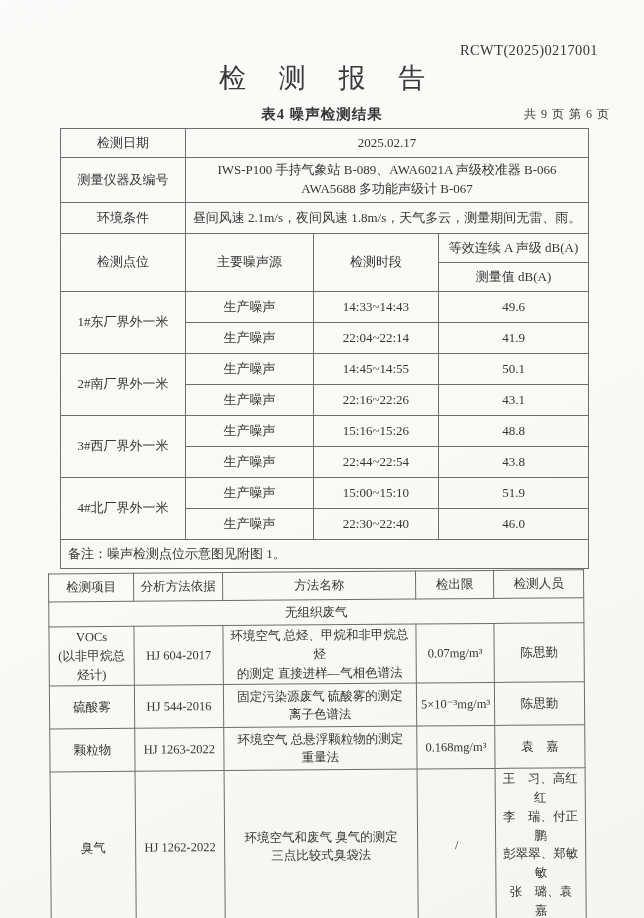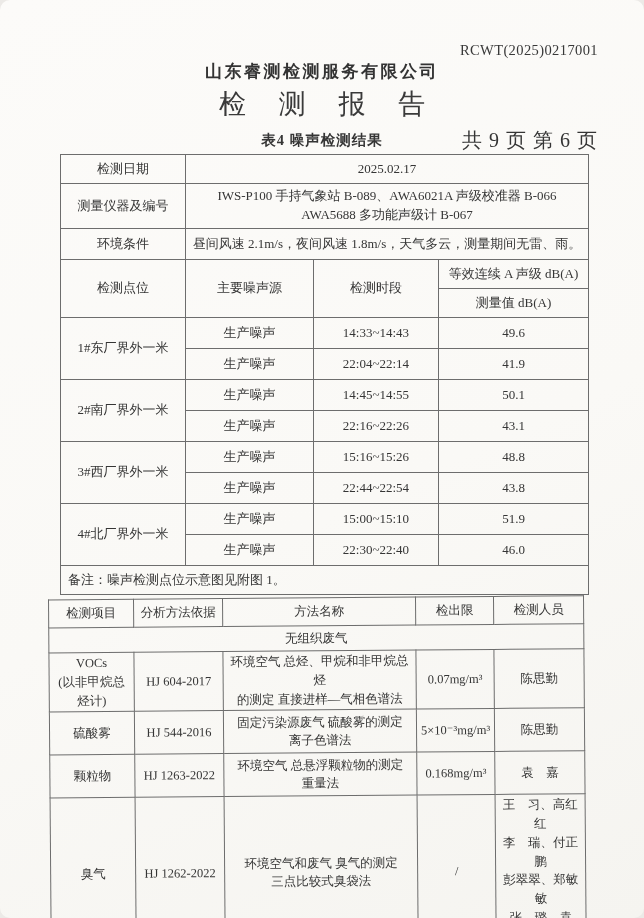--- a/index.html
+++ b/index.html
@@ -9,21 +9,20 @@
     font-family: "Liberation Serif", "DejaVu Serif", serif;
   }
   .page {
     position: relative;
     width: 644px; height: 918px;
     box-sizing: border-box;
     padding-top: 42px;
     background: linear-gradient(155deg, #fcfbf9 0%, #faf9f6 55%, #f5f4f0 100%);
     color: #353535;
     overflow: hidden;
-    border-radius: 10px;
   }
   .report-no {
     text-align: right;
     padding-right: 46px;
     font-size: 14.5px;
     line-height: 16px;
     letter-spacing: 0.4px;
     color: #383838;
   }
   .company {
@@ -49,23 +48,23 @@
     position: relative;
     margin-top: 10px;
     height: 20px;
     text-align: center;
     font-size: 14.5px;
     line-height: 20px;
   }
   .caption { font-weight: bold; letter-spacing: 1px; }
   .pagination {
     position: absolute;
-    right: 46px; top: 0;
+    right: 34px; top: 0;
     font-weight: normal;
-    font-size: 20px;
+    font-size: 12px;
     letter-spacing: 1px;
   }
   table { border-collapse: collapse; table-layout: fixed; }
   td {
     border: 1px solid #6d6d6d;
     text-align: center;
     vertical-align: middle;
     padding: 1px 4px;
     overflow: hidden;
   }
@@ -111,21 +110,20 @@
   .m-row-vocs td { height: 46px; }
   .m-row-std td { height: 40px; }
   .m-row-odor td { height: 68px; }
 </style>
 </head>
 <body>
 
 <div class="page">
 
   <div class="report-no">RCWT(2025)0217001</div>
-  <div class="company">山东睿测检测服务有限公司</div>
   <h1 class="title">检 测 报 告</h1>
 
   <div class="caption-row">
     <span class="caption">表4 噪声检测结果</span>
     <span class="pagination">共 9 页  第 6 页</span>
   </div>
 
   <table class="noise-table">
     <colgroup>
       <col style="width:125px">

